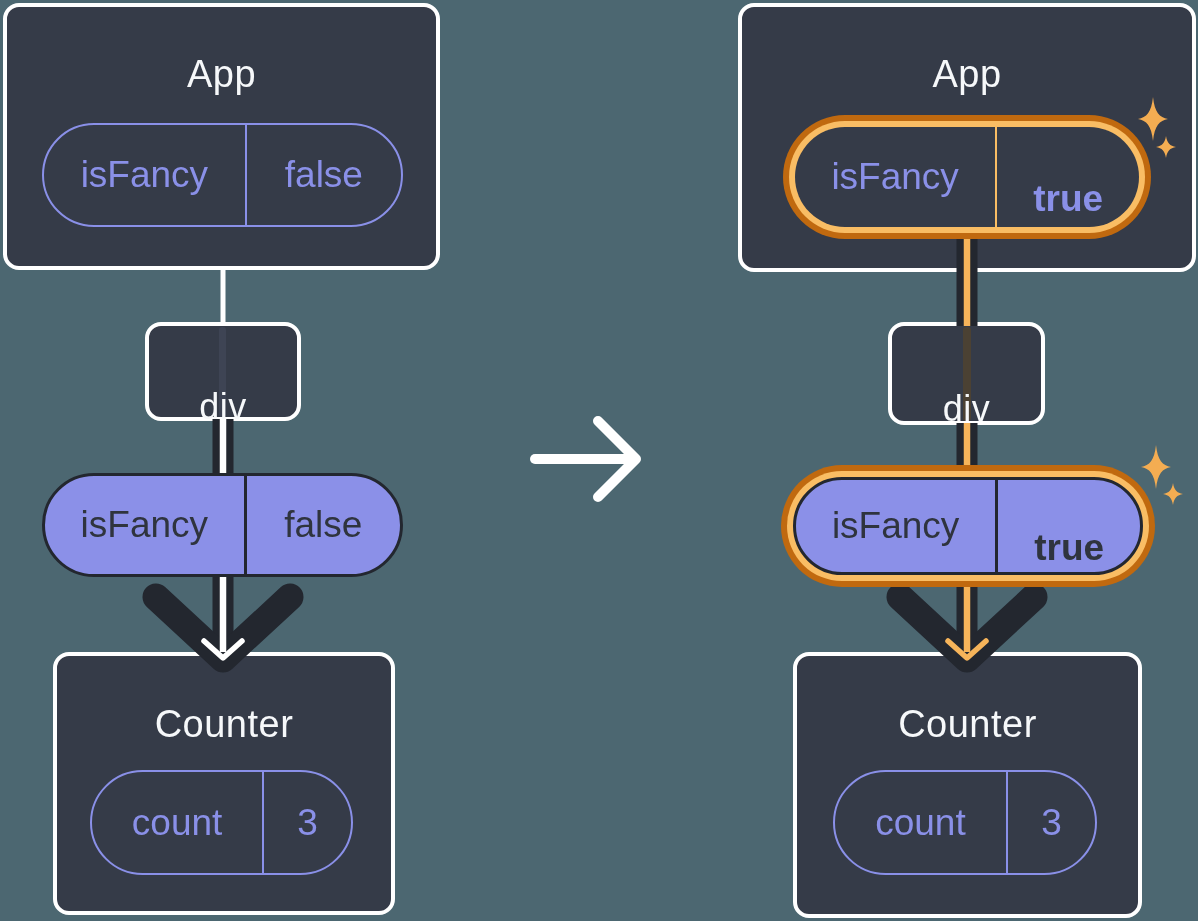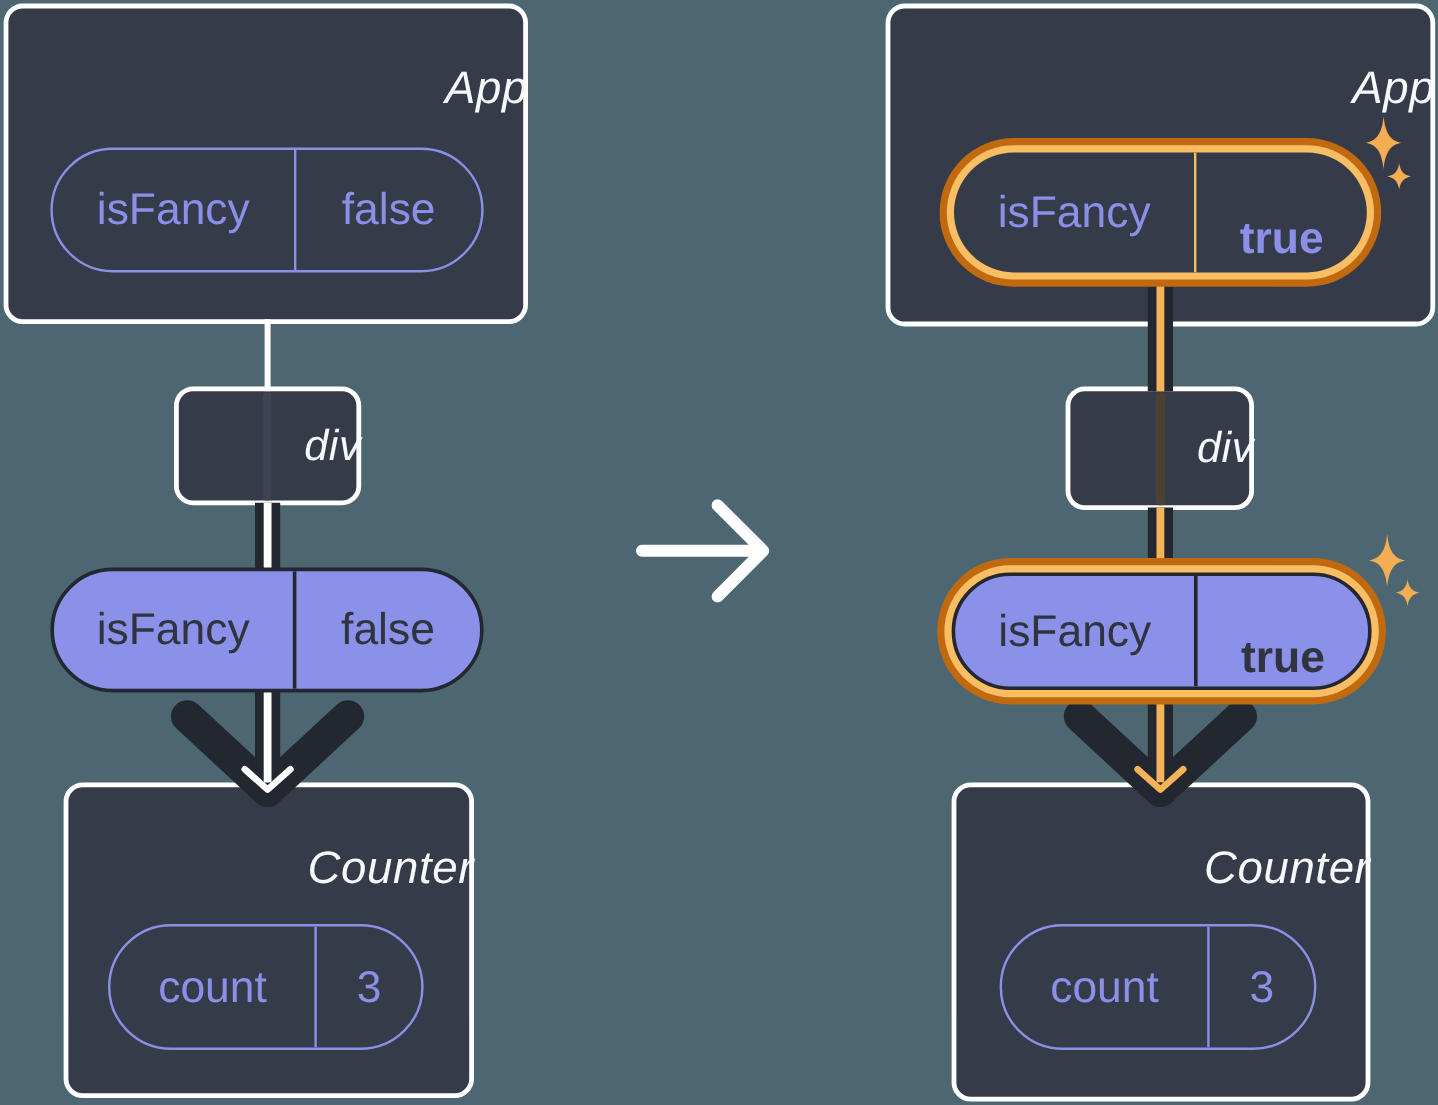--- a/index.html
+++ b/index.html
@@ -13,25 +13,24 @@
   .panel{position:absolute;left:0;top:0;width:1198px;height:921px;}
 
   
   .card{
     position:absolute;box-sizing:border-box;
     background:#353B48;border:4px solid #FFFFFF;border-radius:16px;
     z-index:1;
   }
   .title{
     position:absolute;z-index:2;
-    color:#F6F8FA;font-size:38px;line-height:42px;text-align:right;
+    color:#F6F8FA;font-size:38px;line-height:42px;text-align:center;
     letter-spacing:.5px;
-    font-style:italic;
   }
-  .divlabel{font-size:36px;line-height:40px;}
+  .divlabel{font-size:36px;line-height:40px;margin-top:36px;}
 
   
   .faint-line{position:absolute;z-index:2;border-radius:3px;}
 
   
   .overlay{position:absolute;left:0;top:0;z-index:3;}
 
   
   .pill{
     position:absolute;z-index:4;box-sizing:border-box;

